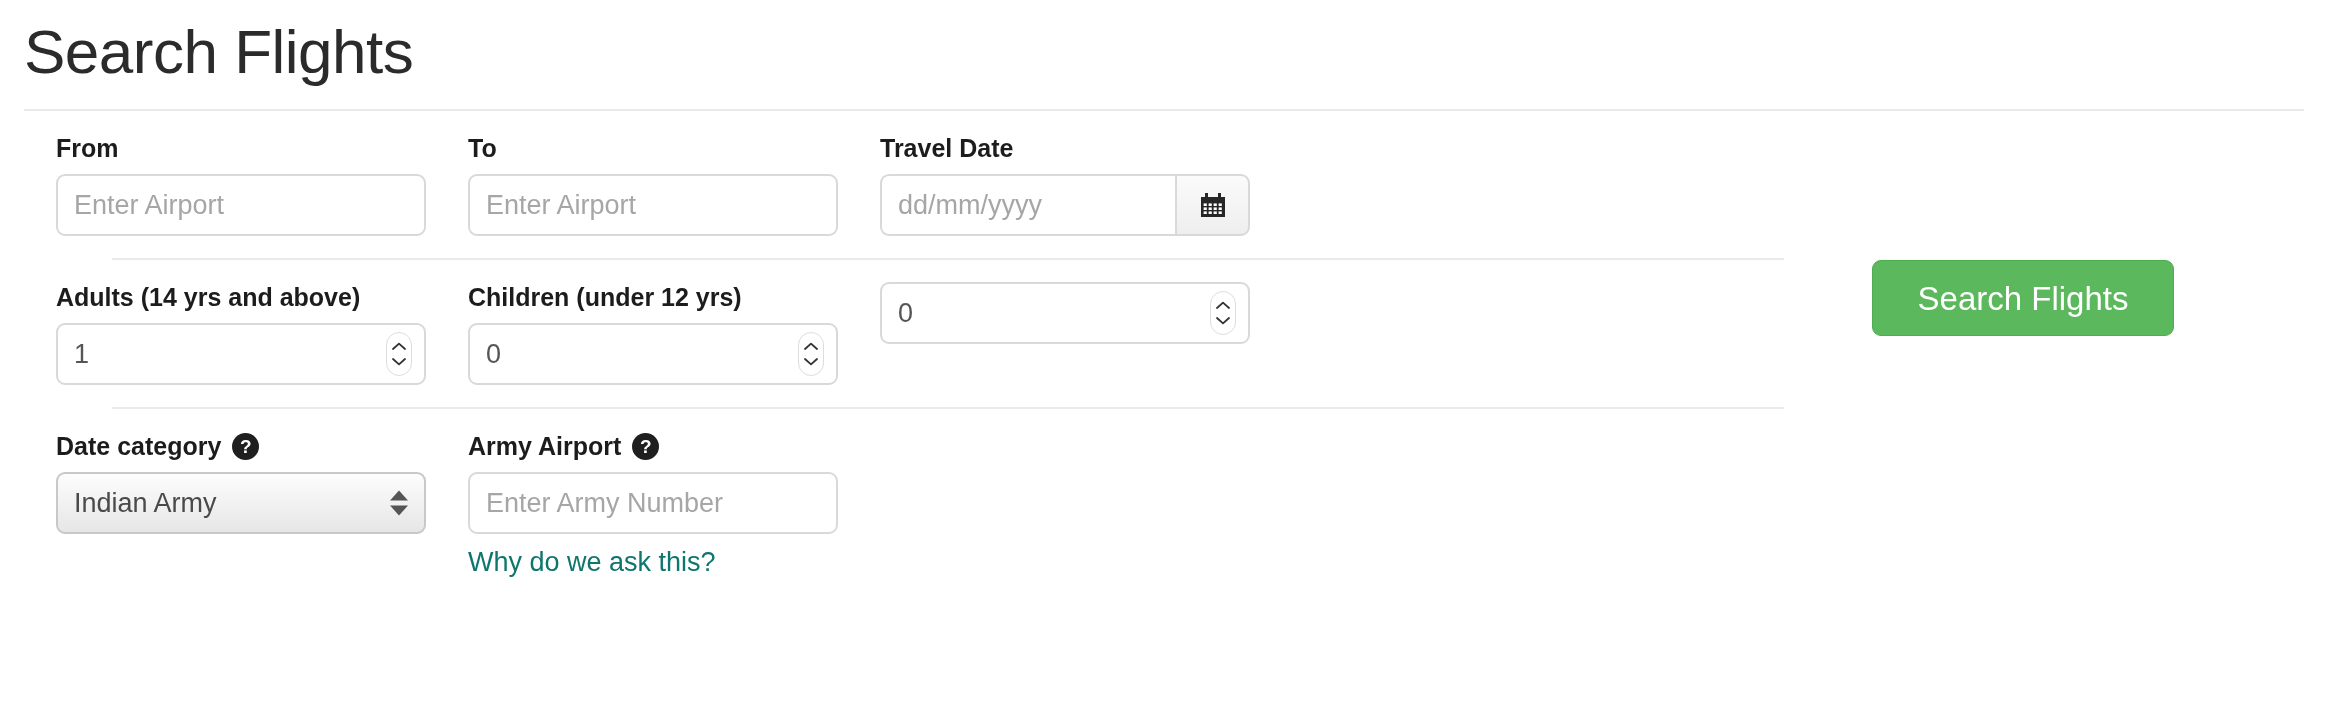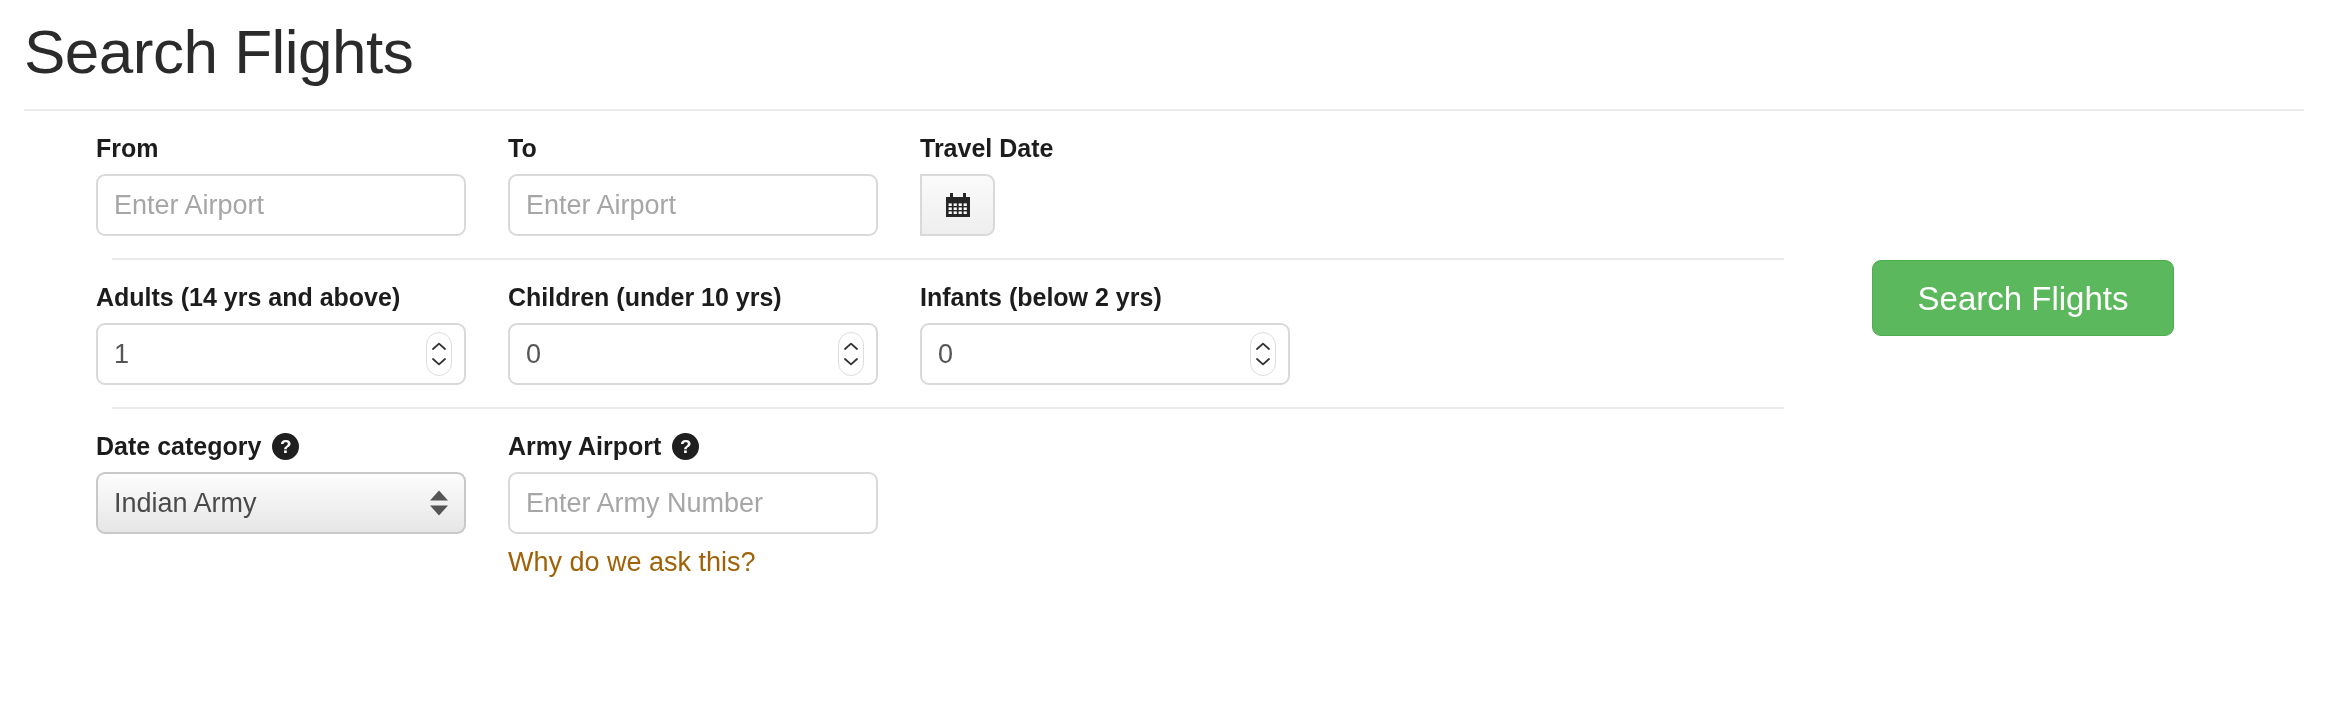--- a/index.html
+++ b/index.html
@@ -38,21 +38,20 @@
   
   .form-area {
     position: relative;
     padding: 0 0 0 56px;
   }
 
   .form-row {
     display: flex;
     align-items: flex-start;
     padding-top: 22px;
-    margin-left: 40px;
   }
 
   .field {
     margin-right: 42px;
   }
   .field-w1 { width: 370px; }
 
   .field-label {
     font-size: 25px;
     font-weight: bold;
@@ -197,21 +196,21 @@
     margin-left: 11px;
     cursor: pointer;
     font-family: "Liberation Sans", sans-serif;
   }
 
   
   .ask-link {
     display: inline-block;
     margin-top: 13px;
     font-size: 27px;
-    color: #a16207;
+    color: #0f766e;
     text-decoration: none;
     cursor: pointer;
   }
 
   
   .section-rule {
     height: 2px;
     background: #eaeaea;
     width: 1672px;
     margin-left: 56px;
@@ -254,20 +253,21 @@
     </div>
 
     <div class="field field-w1">
       <div class="field-label">To</div>
       <input class="text-input" type="text" placeholder="Enter Airport" style="">
     </div>
 
     <div class="field field-w1">
       <div class="field-label">Travel Date</div>
       <div class="input-group">
+        <input class="text-input" type="text" placeholder="dd/mm/yyyy" style="">
         <button class="calendar-btn">
           <span>
             <svg class="cal-icon" width="30" height="30" viewBox="0 0 30 30" aria-hidden="true">
               <rect x="3" y="7" width="24" height="4" fill="#262626"></rect>
               <rect x="7" y="3" width="3" height="5" fill="#262626"></rect>
               <rect x="20" y="3" width="3" height="5" fill="#262626"></rect>
               <rect x="3" y="11" width="24" height="16" fill="#262626"></rect>
               <g fill="#ffffff">
                 <rect x="5.6" y="13.4" width="3.2" height="2.6"></rect>
                 <rect x="10.6" y="13.4" width="3.2" height="2.6"></rect>
@@ -303,36 +303,35 @@
             <path d="M1 7 L7 1.6 L13 7" fill="none" stroke="#333" stroke-width="1.8" stroke-linecap="round" stroke-linejoin="round"></path>
           </svg>
           <svg width="14" height="9" viewBox="0 0 14 9" aria-hidden="true">
             <path d="M1 2 L7 7.4 L13 2" fill="none" stroke="#333" stroke-width="1.8" stroke-linecap="round" stroke-linejoin="round"></path>
           </svg>
         </span>
       </div>
     </div>
 
     <div class="field field-w1">
-      <div class="field-label">Children (under 10 yrs)</div>
+      <div class="field-label">Children (under 12 yrs)</div>
       <div class="number-wrap">
         <input class="text-input" type="text" value="0" style="">
         <span class="spinner">
           <svg width="14" height="9" viewBox="0 0 14 9" aria-hidden="true">
             <path d="M1 7 L7 1.6 L13 7" fill="none" stroke="#333" stroke-width="1.8" stroke-linecap="round" stroke-linejoin="round"></path>
           </svg>
           <svg width="14" height="9" viewBox="0 0 14 9" aria-hidden="true">
             <path d="M1 2 L7 7.4 L13 2" fill="none" stroke="#333" stroke-width="1.8" stroke-linecap="round" stroke-linejoin="round"></path>
           </svg>
         </span>
       </div>
     </div>
 
     <div class="field field-w1">
-      <div class="field-label">Infants (below 2 yrs)</div>
       <div class="number-wrap">
         <input class="text-input" type="text" value="0" style="">
         <span class="spinner">
           <svg width="14" height="9" viewBox="0 0 14 9" aria-hidden="true">
             <path d="M1 7 L7 1.6 L13 7" fill="none" stroke="#333" stroke-width="1.8" stroke-linecap="round" stroke-linejoin="round"></path>
           </svg>
           <svg width="14" height="9" viewBox="0 0 14 9" aria-hidden="true">
             <path d="M1 2 L7 7.4 L13 2" fill="none" stroke="#333" stroke-width="1.8" stroke-linecap="round" stroke-linejoin="round"></path>
           </svg>
         </span>

